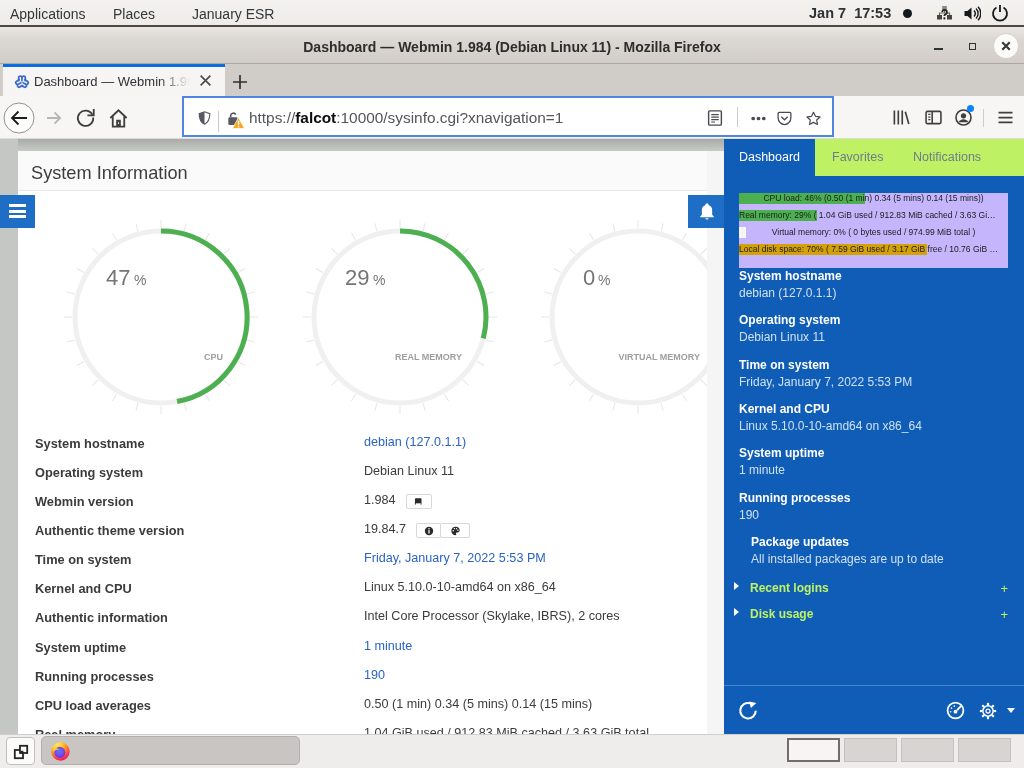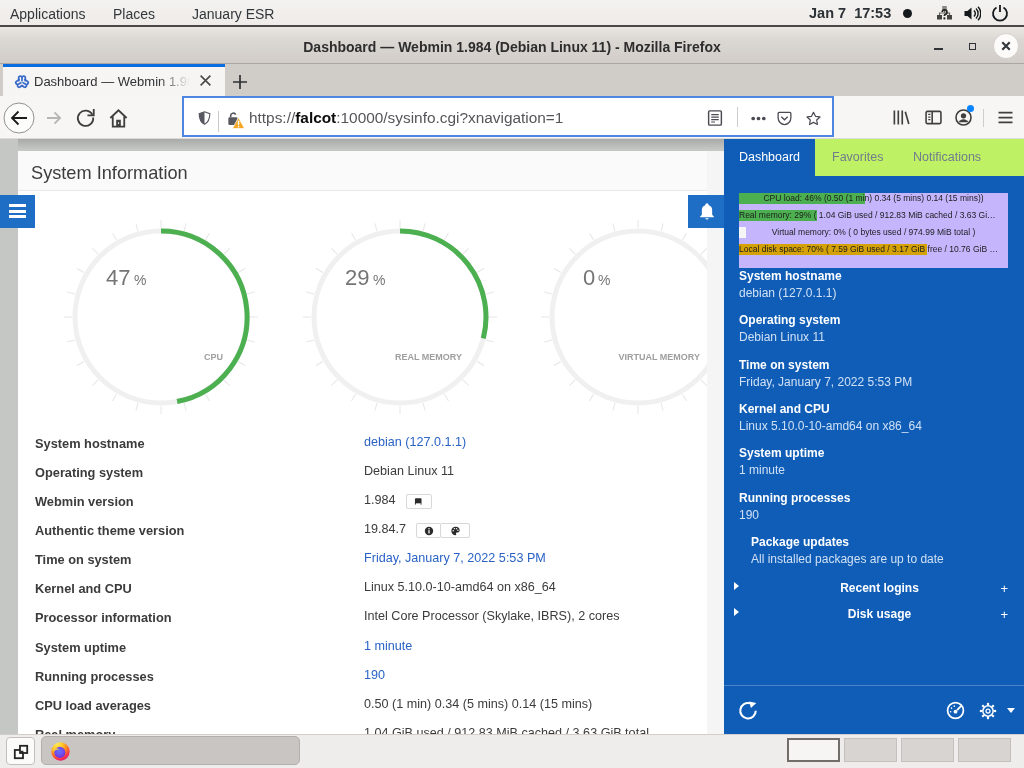--- a/index.html
+++ b/index.html
@@ -50,21 +50,21 @@
 #sidebar { position:absolute; left:724px; top:0; width:300px; height:595px; background:#0f5db6; }
 #stabs { position:absolute; left:0; top:0; width:300px; height:37px; background:#bef264; }
 #stab-active { position:absolute; left:0; top:0; width:91px; height:37px; background:#0f5db6; color:#fff; font-size:12.5px; text-align:center; line-height:37px; }
 .stab { position:absolute; top:0; height:37px; color:#717c8c; font-size:12.5px; line-height:37px; }
 .pbar { position:absolute; left:15px; width:269px; height:24px; background:#c4b5fd; font-size:8.5px; color:#1c1c1c; }
 .pbar .fill { position:absolute; left:0; top:0; height:11px; }
 .pbar .txt { position:absolute; left:0; width:269px; text-align:center; top:0; line-height:11px; white-space:nowrap; overflow:hidden; text-overflow:ellipsis; }
 .sgroup { position:absolute; left:15px; width:270px; font-size:12px; }
 .sgroup .h { font-weight:bold; color:#fff; }
 .sgroup .v { color:#cfe0f5; margin-top:2.5px; }
-.scoll { position:absolute; left:15px; width:270px; color:#ffffff; font-size:12px; font-weight:bold;text-align:center; }
+.scoll { position:absolute; left:15px; width:270px; color:#bef264; font-size:12px; font-weight:bold; }
 .scoll .plus { position:absolute; right:1px; top:0; font-weight:normal; font-size:13px; }
 .scoll .tri { position:absolute; left:-5px; top:1px; width:0; height:0; border-left:5px solid #fff; border-top:4px solid transparent; border-bottom:4px solid transparent; }
 .scoll .txt2 { margin-left:11px; }
 #sbot { position:absolute; left:0; top:546px; width:300px; height:49px; border-top:1px solid rgba(255,255,255,0.25); }
 
 
 #taskbar { left:0; top:734px; width:1024px; height:34px; background:#efedeb; border-top:1px solid #d2cecb; }
 #wlbtn { position:absolute; left:6px; top:2px; width:29px; height:28px; border:1px solid #c3bfbb; border-radius:4px; background:#fbfbfa; }
 #taskbtn { position:absolute; left:41px; top:1px; width:259px; height:29px; background:#c9c5c2; border:1px solid #b3afab; border-radius:5px; }
 #taskbtn span { position:absolute; left:36px; top:7px; font-size:14px; color:#333333; white-space:nowrap; }
@@ -285,21 +285,21 @@
         </div>
       <div class="trow" style="top:394px;">
           <span class="lbl">Time on system</span>
           <span class="val"><a>Friday, January 7, 2022 5:53 PM</a></span>
         </div>
       <div class="trow" style="top:423px;">
           <span class="lbl">Kernel and CPU</span>
           <span class="val">Linux 5.10.0-10-amd64 on x86_64</span>
         </div>
       <div class="trow" style="top:452px;">
-          <span class="lbl">Processor information</span>
+          <span class="lbl">Authentic information</span>
           <span class="val">Intel Core Processor (Skylake, IBRS), 2 cores</span>
         </div>
       <div class="trow" style="top:482px;">
           <span class="lbl">System uptime</span>
           <span class="val"><a>1 minute</a></span>
         </div>
       <div class="trow" style="top:511px;">
           <span class="lbl">Running processes</span>
           <span class="val"><a>190</a></span>
         </div>

